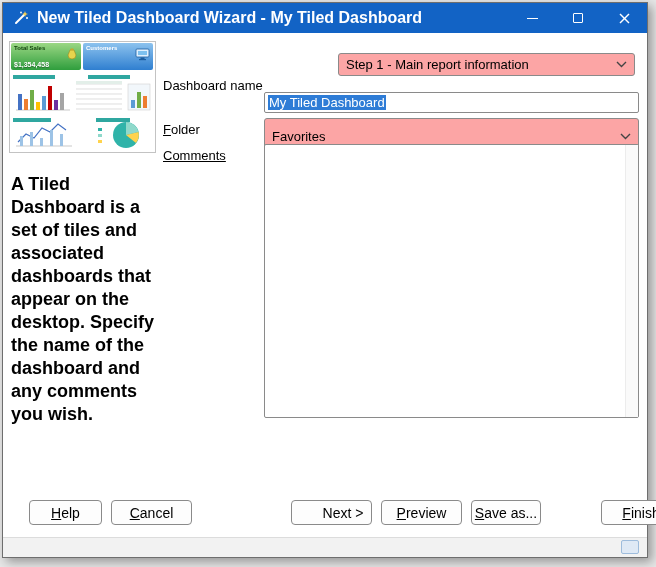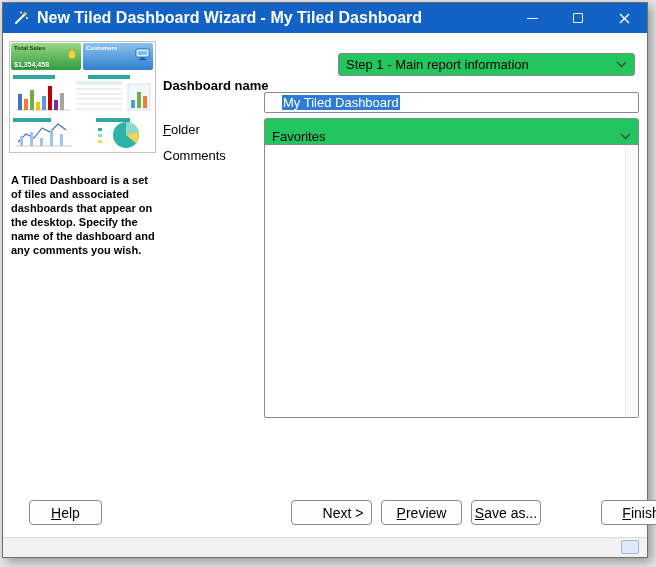--- a/index.html
+++ b/index.html
@@ -32,43 +32,43 @@
   .tile-blue  { background:linear-gradient(#8cc2ee,#2f7fd0); }
   .tile-label { position:absolute; left:3px; top:2px; font-size:6px; font-weight:bold; }
   .tile-green .tile-label { color:#14430f; }
   .tile-blue  .tile-label { color:#ffffff; }
   .tile-value { position:absolute; left:3px; bottom:2px; font-size:7px; font-weight:bold; color:#fff;
                 text-shadow:0 1px 1px rgba(0,0,0,.35); }
   .tile-icon { position:absolute; right:2px; top:4px; }
   .mini-charts { position:absolute; left:0; top:30px; }
   
   .combo { position:absolute; display:flex; align-items:center; padding:8px 7px;
-           background:#22c55e; border:1px solid #8a8a8a; border-radius:3px;
+           background:#fca5a5; border:1px solid #8a8a8a; border-radius:3px;
            font-size:13px; color:#000; cursor:default; }
   .combo .chev { margin-left:auto; }
   .step-combo { left:335px; top:20px; width:297px; height:23px; }
   .folder-combo { left:261px; top:85px; width:375px; height:36px; }
   
   .fieldlabel { position:absolute; left:160px; font-size:13px; color:#000; }
-  .lbl-name { top:45px;font-weight:bold; }
+  .lbl-name { top:45px; }
   .lbl-folder { top:89px; }
-  .lbl-comments { top:115px; }
+  .lbl-comments { top:115px;text-decoration:underline; }
   .name-input { position:absolute; left:261px; top:59px; width:375px; height:21px;
                 border:1px solid #8a8a8a; border-radius:2px; background:#fff;
-                display:flex; align-items:center; padding:0 17px; font-size:13px; }
+                display:flex; align-items:center; padding:0 3px; font-size:13px; }
   .name-input .sel { background:#2e7cd6; color:#fff; padding:0 1px; }
   .comments-box { position:absolute; left:261px; top:111px; width:375px; height:274px;
                   border:1px solid #8a8a8a; border-radius:2px; background:#fff;
                   font-family:"Liberation Sans", sans-serif; font-size:13px;
                   resize:none; outline:none; padding:3px 16px 3px 4px; }
   .comments-scroll { position:absolute; left:622px; top:112px; width:13px; height:272px;
                      background:#fafafa; border-left:1px solid #ececec; }
   
   .desc { position:absolute; left:8px; top:140px; width:145px;
-          font-size:11px; font-weight:bold; color:#000; line-height:1.28; }
+          font-size:18px; font-weight:bold; color:#000; line-height:1.28; }
   
   .btn { position:absolute; top:467px; height:25px; background:#fdfdfd;
          border:1px solid #8a8a8a; border-radius:4px; font-size:14px;
          font-family:"Liberation Sans", sans-serif; color:#000; cursor:default;
          display:flex; align-items:center; justify-content:center; }
   .btn-help   { left:26px;  width:73px; }
   .btn-cancel { left:108px; width:81px; }
   .btn-next   { left:288px; width:81px;padding-left:23px; }
   .btn-preview{ left:378px; width:81px; }
   .btn-saveas { left:468px; width:70px; }
@@ -204,20 +204,23 @@
 
     <div class="fieldlabel lbl-comments">Comments</div>
     <textarea class="comments-box" style=""></textarea>
     <div class="comments-scroll"></div>
 
     <div class="desc">A Tiled Dashboard is a set of tiles and associated dashboards that appear on the desktop. Specify the name of the dashboard and any comments you wish.</div>
 
     <button class="btn btn-help">
         <span class="u-first">Help</span>
       </button>
+    <button class="btn btn-cancel">
+        <span class="u-first">Cancel</span>
+      </button>
     <button class="btn btn-next">
         <span>Next &gt;</span>
       </button>
     <button class="btn btn-preview">
         <span class="u-first">Preview</span>
       </button>
     <button class="btn btn-saveas">
         <span class="u-first">Save as...</span>
       </button>
     <button class="btn btn-finish">

